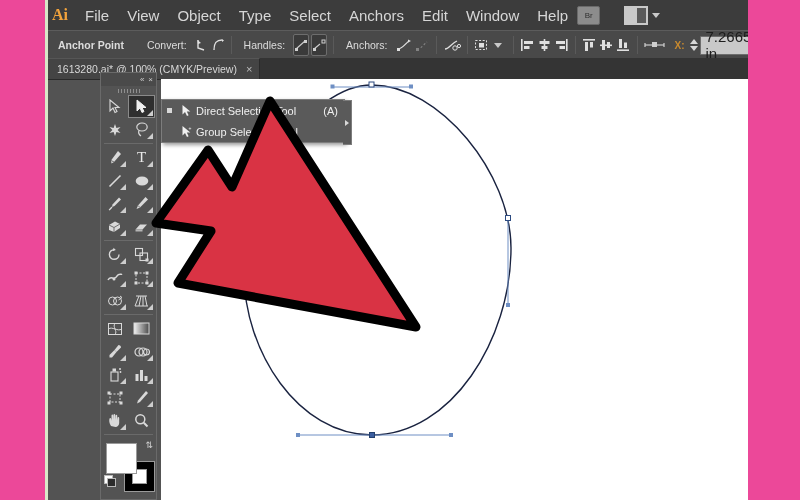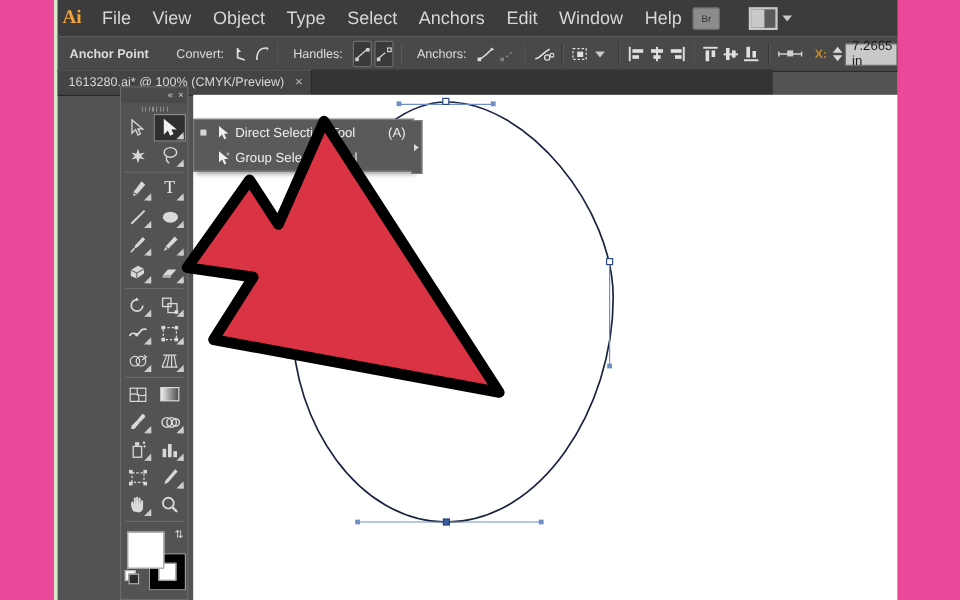--- a/index.html
+++ b/index.html
@@ -63,27 +63,27 @@
   }
   .cb-ico svg{display:block;}
   .cb-ico.framed{background:#3a3a3a;border:1px solid #6d6d6d;border-radius:2px;}
   .cb-ico.dim{opacity:.38;}
   .xlabel{color:#c98a2e;font-size:10px;font-weight:bold;margin:0 5px 0 8px;}
   .stepper{display:flex;flex-direction:column;justify-content:center;margin-right:2px;}
   .stepper span{width:0;height:0;border-left:4px solid transparent;border-right:4px solid transparent;}
   .stepper .up{border-bottom:5px solid #d8d8d8;margin-bottom:2px;}
   .stepper .dn{border-top:5px solid #d8d8d8;}
   .numfield{
-    background:#c9c9c9;color:#1d1d1d;font-size:11px;border:1px solid #6d6d6d;
+    background:#c9c9c9;color:#1d1d1d;font-size:15px;border:1px solid #6d6d6d;
     height:17px;width:58px;display:flex;align-items:center;padding-left:5px;border-radius:1px;
   }
 
   
   .tabbar{
-    position:absolute;left:0;top:58px;width:596px;height:21px;background:#343434;
+    position:absolute;left:0;top:58px;width:700px;height:21px;background:#343434;
     display:flex;align-items:flex-end;border-bottom:1px solid #2a2a2a;
   }
   .doctab{
     height:20px;background:#444444;color:#d8d8d8;font-size:10.5px;
     display:flex;align-items:center;padding:0 7px 0 9px;
     border-right:1px solid #2a2a2a;border-top:1px solid #565656;
   }
   .tab-close{margin-left:9px;color:#bdbdbd;font-size:11px;}
 
   

